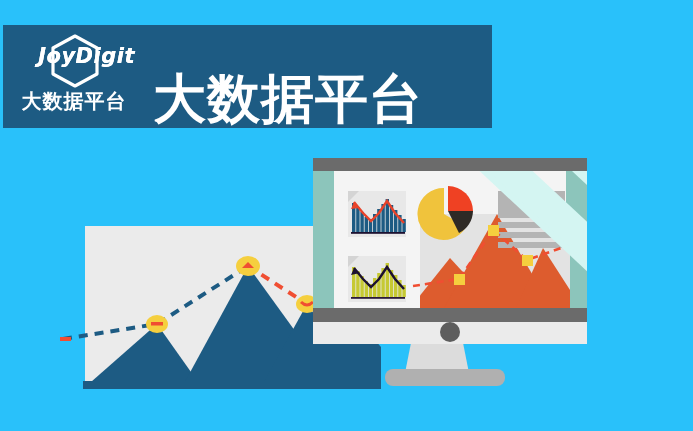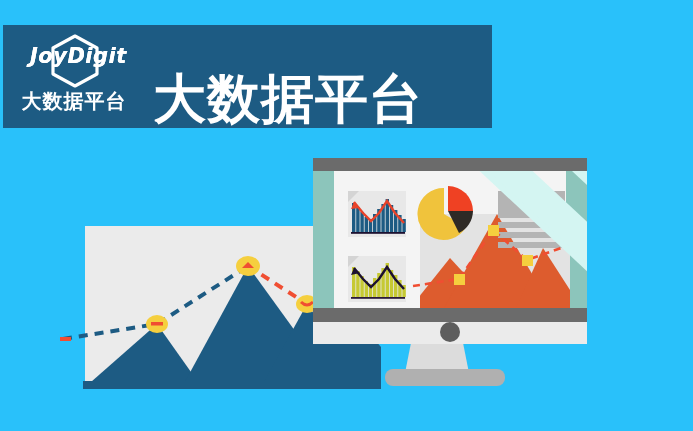--- a/index.html
+++ b/index.html
@@ -40,24 +40,24 @@
   }
   .hex {
     position: absolute;
     left: 36px;
     top: 3px;
     width: 52px;
     height: 54px;
   }
   #logo-wordmark {
     position: absolute;
-    left: 17px;
+    left: 0;
     top: 15px;
     width: 122px;
-    text-align: left;
+    text-align: right;
     color: #ffffff;
     font-family: "DejaVu Sans", sans-serif;
     font-weight: bold;
     font-size: 21px;
     letter-spacing: 0.5px;
     font-style: italic;
     line-height: 1;
     text-shadow: 0 0 0 #fff;
   }
   #logo-sub {

